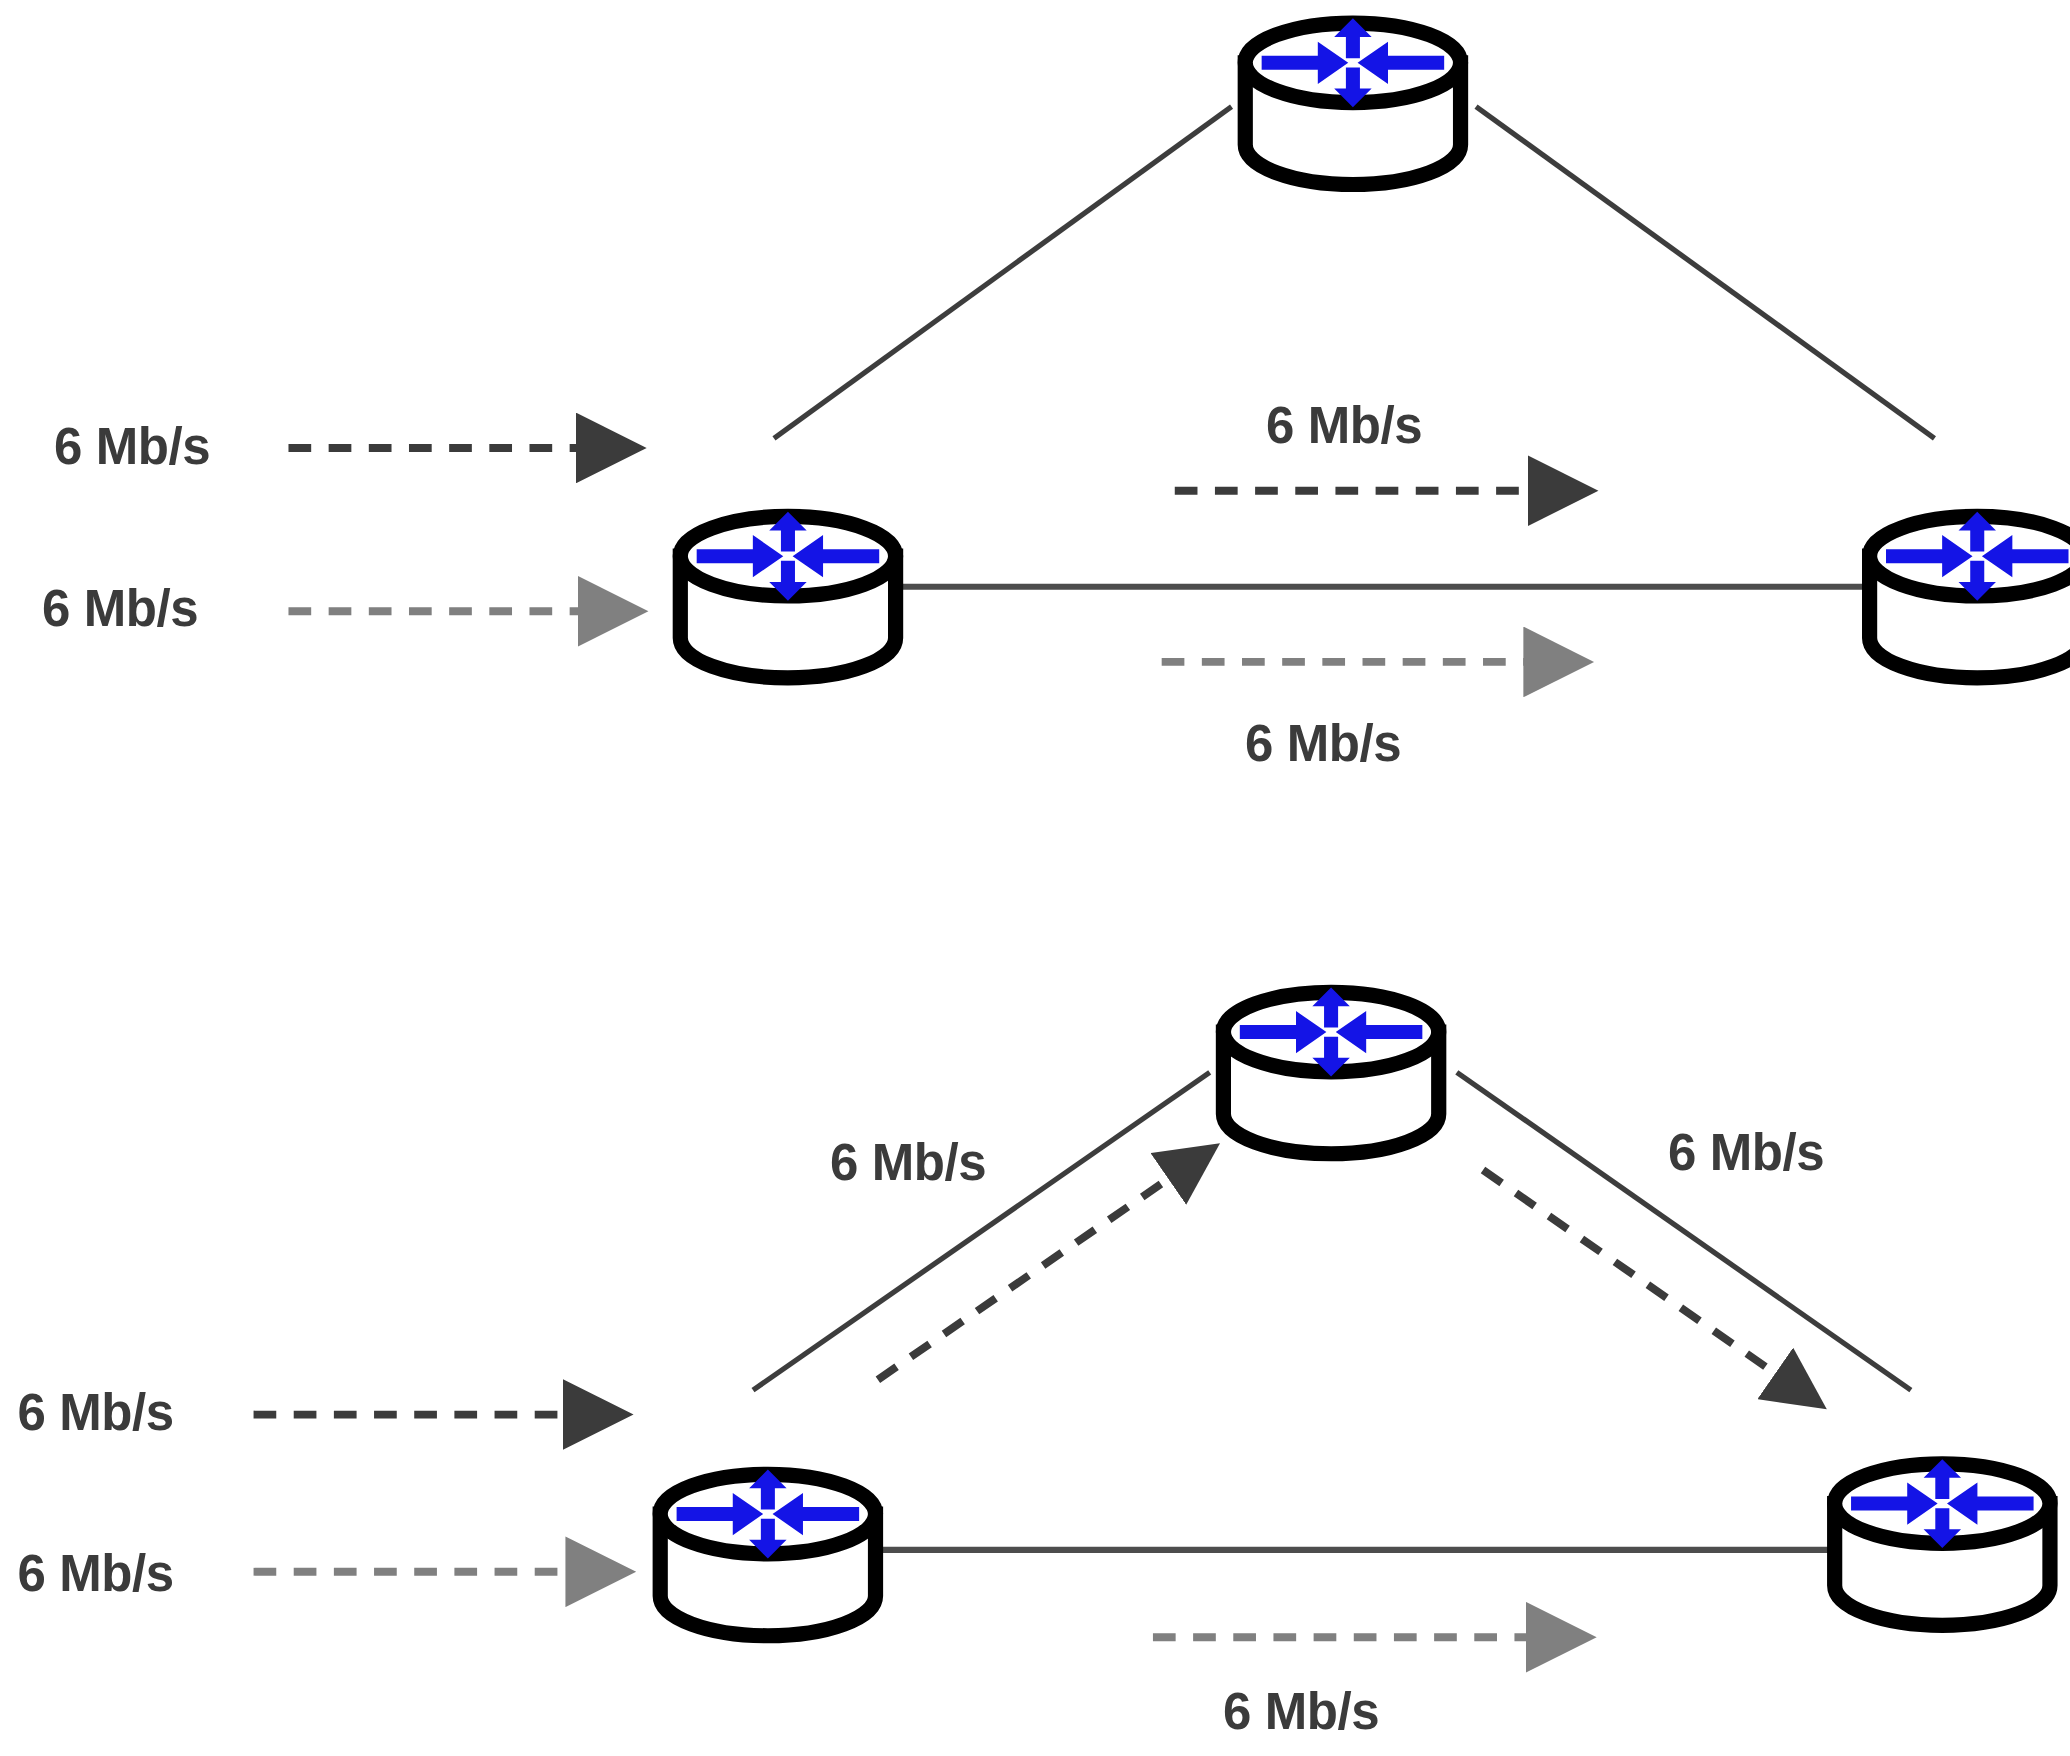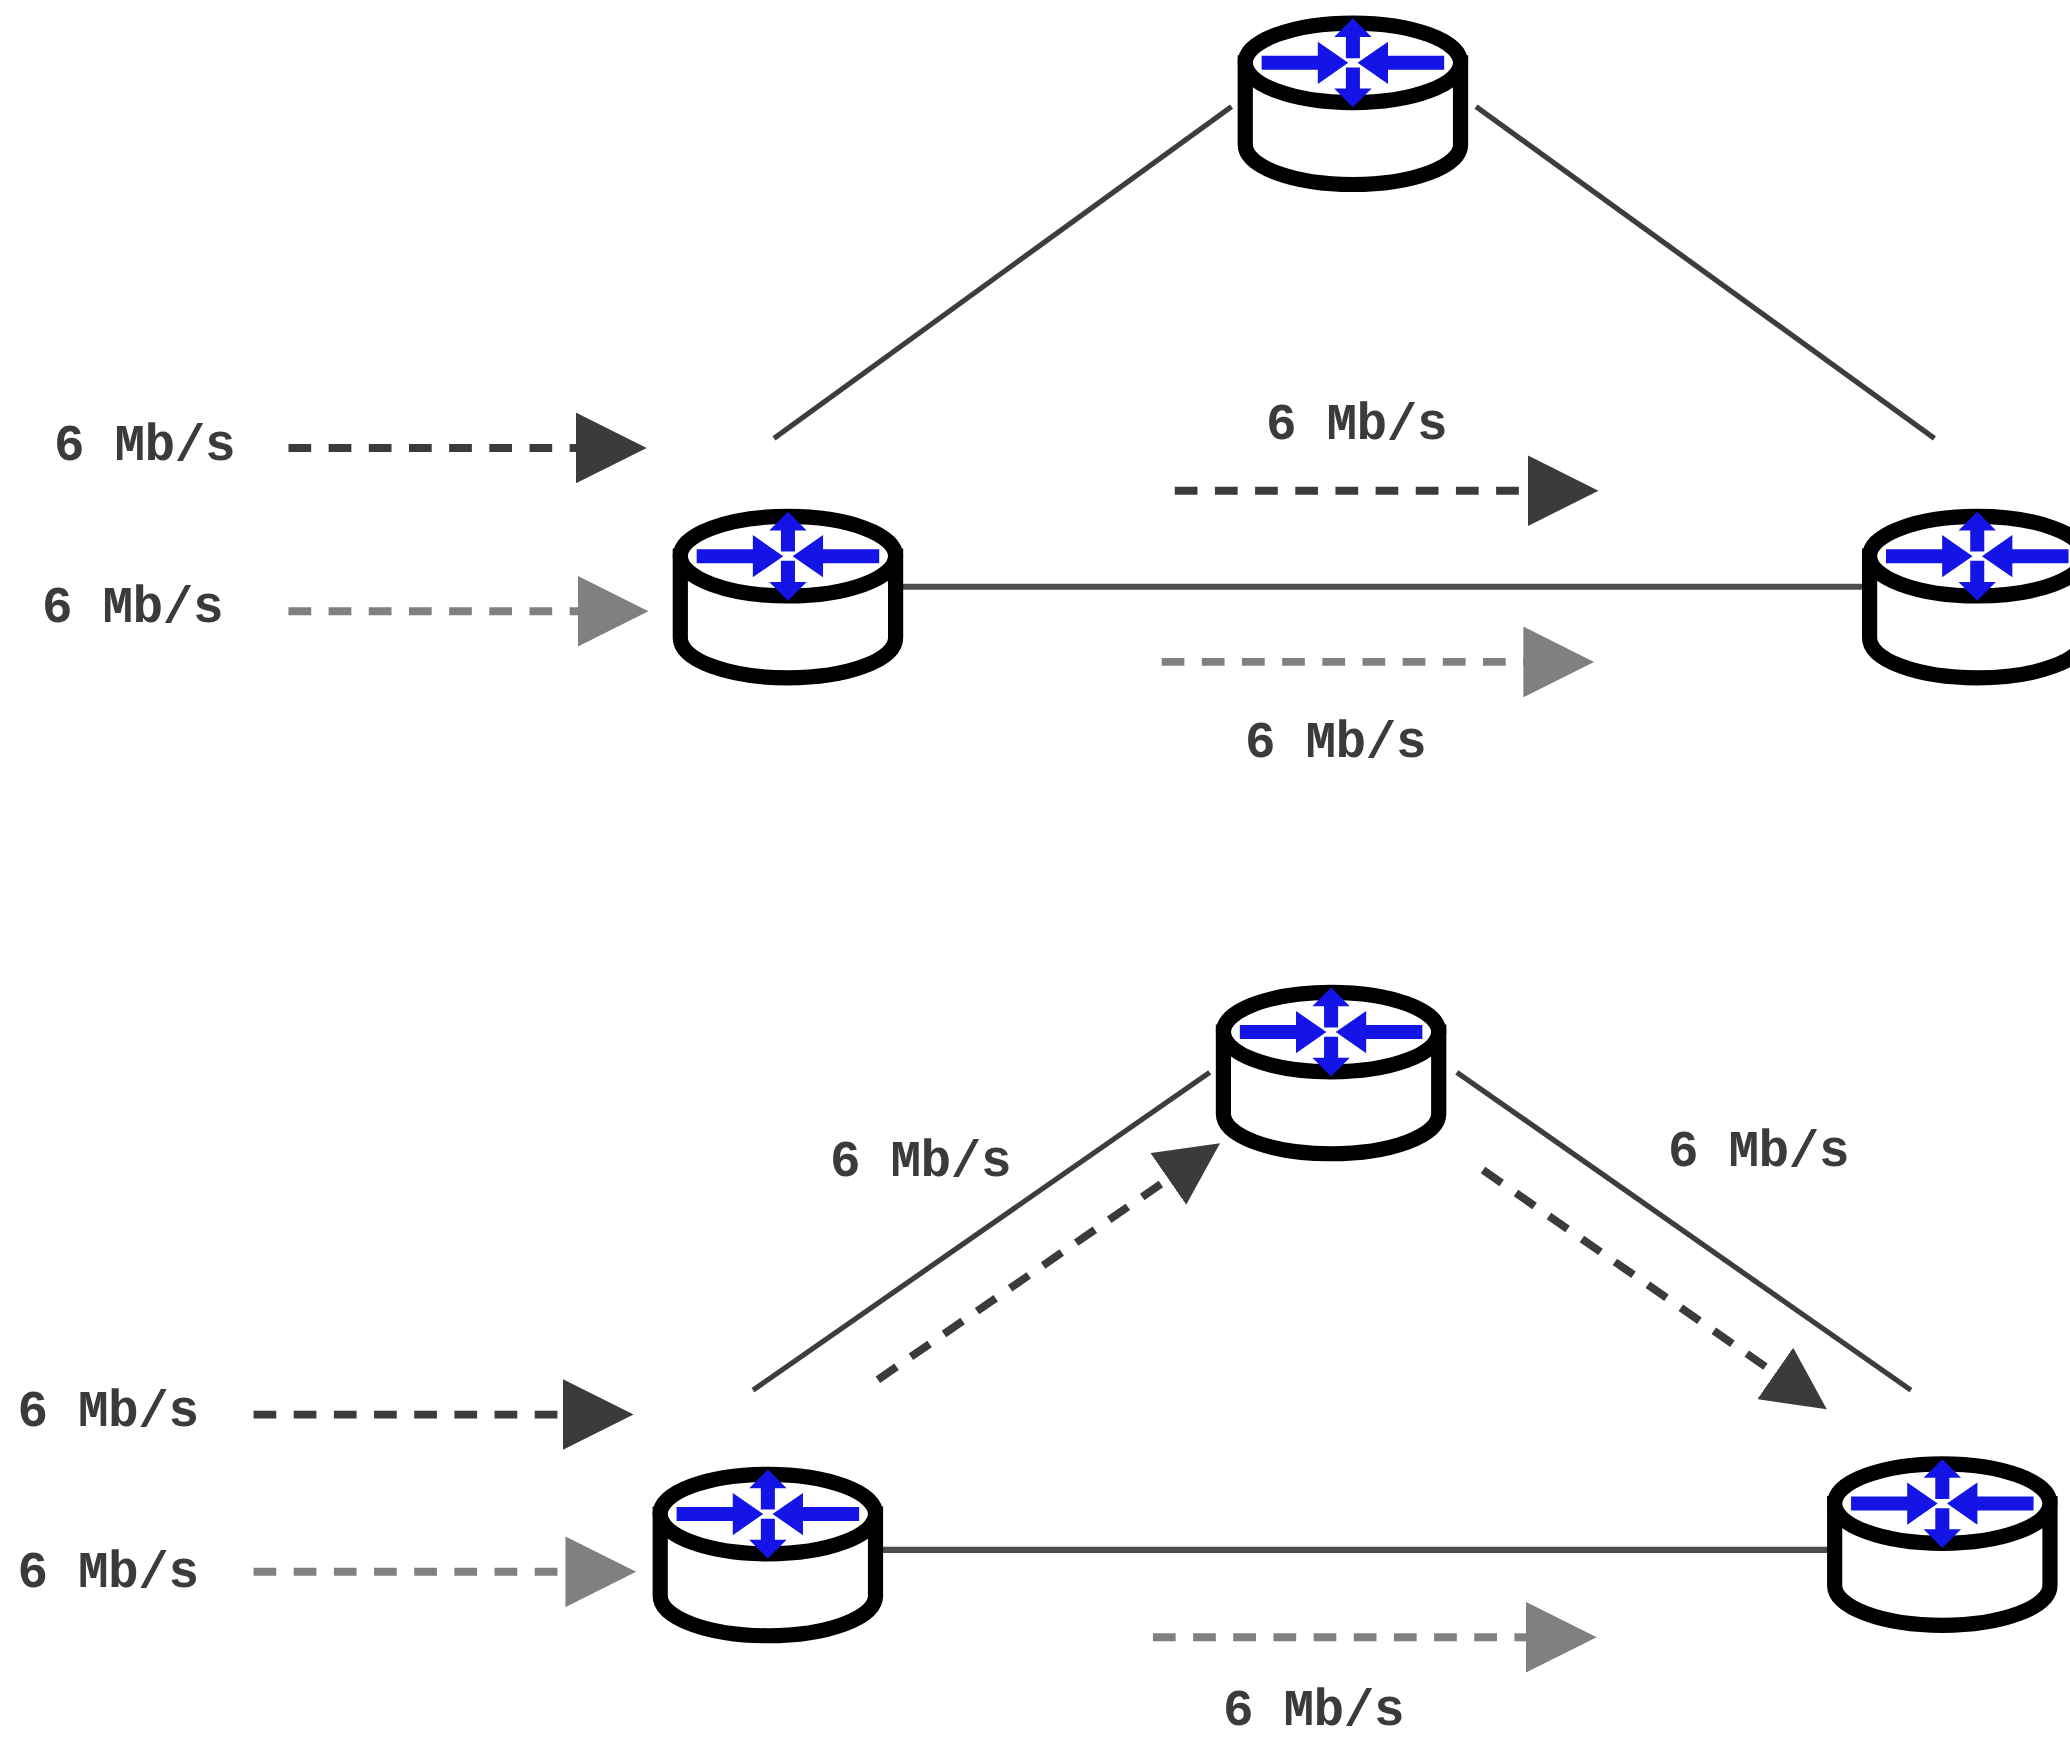--- a/index.html
+++ b/index.html
@@ -18,21 +18,21 @@
   svg.layer {
     position: absolute;
     left: 0;
     top: 0;
     width: 2071px;
     height: 1756px;
     pointer-events: none;
   }
   .rate-label {
     position: absolute;
-    font-family: Liberation Mono, monospace;
+    font-family: Liberation Sans, sans-serif;
     font-weight: bold;
     font-size: 51px;
     color: #3b3b3b;
     white-space: nowrap;
     letter-spacing: -0.4px;
     line-height: 1;
   }
 </style>
 </head>
 <body>

